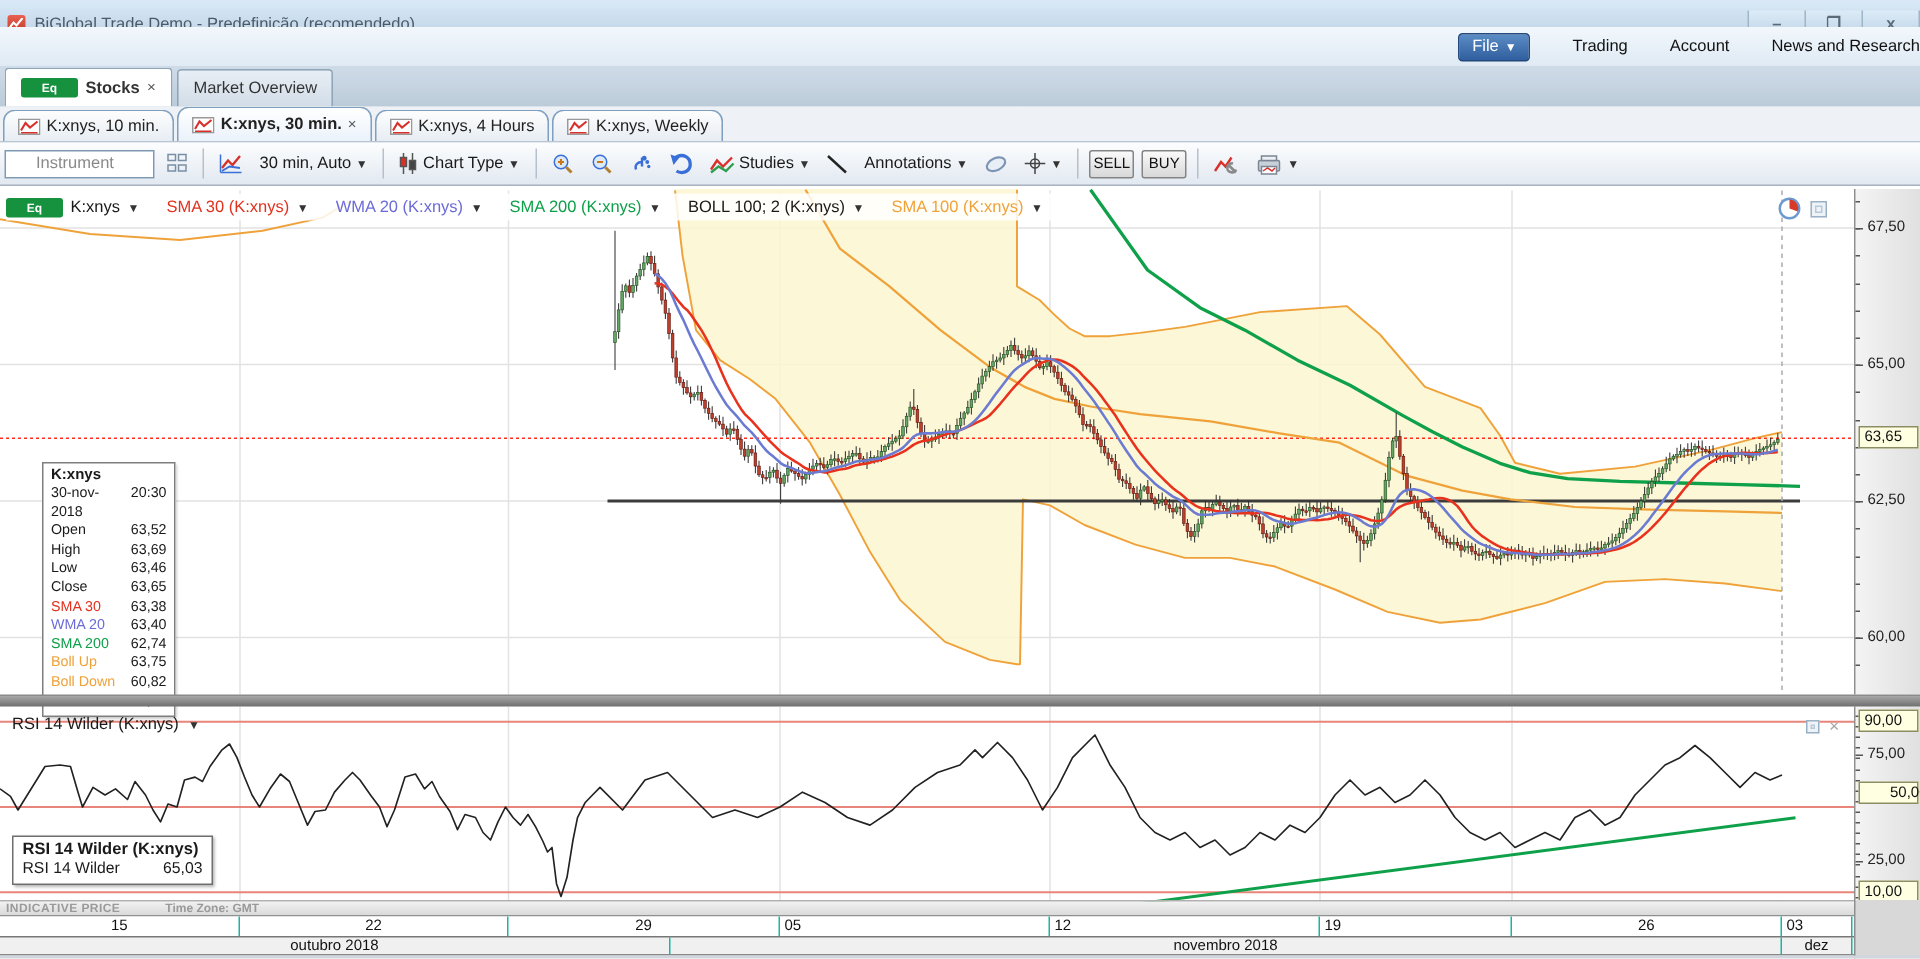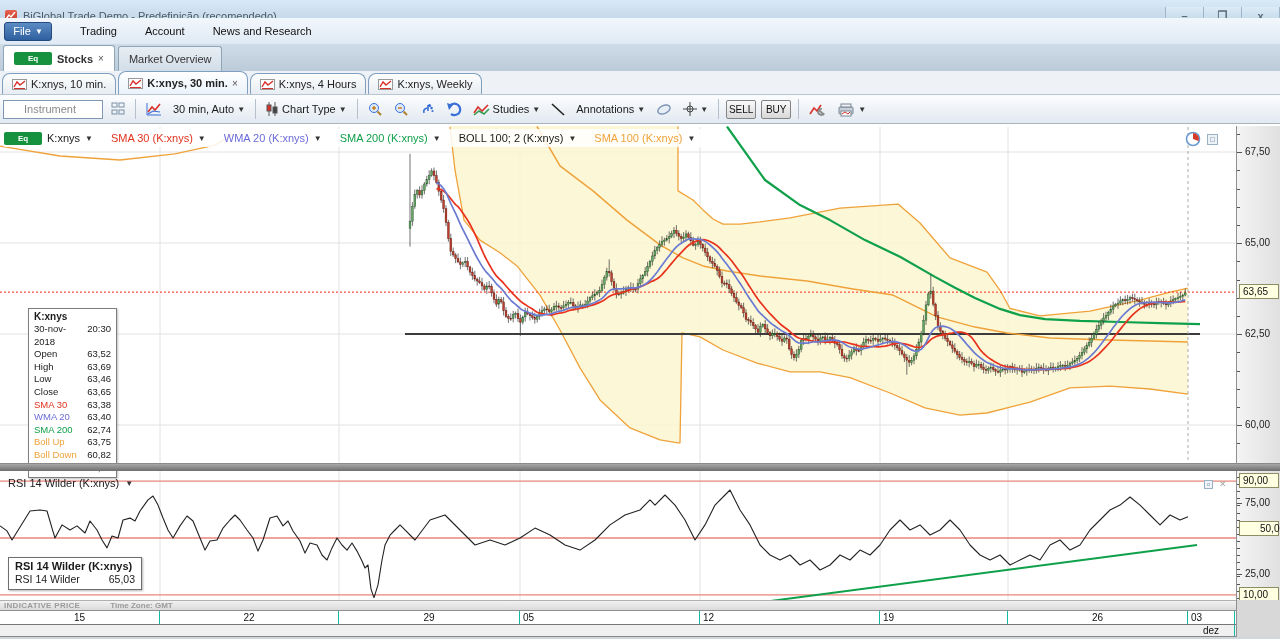--- a/index.html
+++ b/index.html
@@ -8,21 +8,21 @@
   .abs { position:absolute; }
 
   
   #titlebar { left:0; top:0; width:1280px; height:32px; background:linear-gradient(#d9e9f7,#b9cfe2); border-bottom:1px solid #9fb6c9; display:flex; align-items:center; }
   #app-icon { width:12px; height:12px; margin:0 6px 0 5px; border-radius:2px; background:linear-gradient(#e8604f,#c23a28); position:relative; }
   #app-icon svg { position:absolute; left:1px; top:2px; }
   #title-text { color:#4a5a66; font-size:11px; }
   #win-buttons { margin-left:auto; display:flex; height:18px; border-left:1px solid #9fb6c9; }
   .win-btn { width:38px; height:18px; display:flex; align-items:center; justify-content:center; background:linear-gradient(#dcebf7,#bdd3e6); border-right:1px solid #9fb6c9; color:#5a6a76; font-size:11px; font-weight:bold; cursor:default; }
   
-  #menubar { left:0; top:18px; width:1280px; height:26px; background:linear-gradient(#f2f7fc,#dfeaf4); display:flex; align-items:center; }
+  #menubar { left:0; top:18px; width:1280px; height:26px; background:linear-gradient(#f2f7fc,#dfeaf4); display:flex; align-items:center;justify-content:flex-end; }
   #file-btn { margin-left:4px; width:48px; height:19px; border-radius:3px; background:linear-gradient(#5b8cc4,#2f5f9e); border:1px solid #24497c; color:#fff; display:flex; align-items:center; justify-content:center; gap:4px; font-size:11px; }
   .menu-item { margin-left:28px; color:#111; font-size:11px; }
   
   #maintabs { left:0; top:44px; width:1280px; height:27px; background:linear-gradient(#cfdce8,#bccbd9); display:flex; align-items:flex-end; }
   .main-tab { height:25px; display:flex; align-items:center; padding:0 10px; gap:5px; font-size:11px; border:1px solid #8fa5b8; border-bottom:none; border-radius:3px 3px 0 0; margin-left:3px; background:linear-gradient(#e8eef4,#d2dde8); color:#333; }
   .main-tab.active { background:#fff; font-weight:bold; height:26px; }
   .eq-badge { width:38px; height:13px; background:#16913e; border-radius:2px; color:#fff; font-size:8px; font-weight:bold; display:flex; align-items:center; justify-content:center; }
   .tab-close { color:#555; font-size:10px; font-weight:normal; }
   
   #subtabs { left:0; top:71px; width:1280px; height:24px; background:#eef2f6; display:flex; align-items:flex-end; border-bottom:1px solid #b9c6d2; }
@@ -1134,16 +1134,18 @@
     <div class="x-cell center" style="left: 0px; width: 160px;">15</div>
     <div class="x-cell center" style="left: 160px; width: 179px;">22</div>
     <div class="x-cell center" style="left: 339px; width: 181px;">29</div>
     <div class="x-cell left" style="left: 520px; width: 180px;">05</div>
     <div class="x-cell left" style="left: 700px; width: 180px;">12</div>
     <div class="x-cell left" style="left: 880px; width: 128px;">19</div>
     <div class="x-cell center" style="left: 1008px; width: 180px;">26</div>
     <div class="x-cell left" style="left: 1188px; width: 47px;">03</div>
   </div>
 <div class="abs" id="months-row">
+    <div class="x-cell center" style="left: 0px; width: 447px;">outubro 2018</div>
+    <div class="x-cell center" style="left: 447px; width: 741px;">novembro 2018</div>
     <div class="x-cell center" style="left: 1188px; width: 47px;">dez</div>
   </div>
 <div class="abs" id="corner"></div>
 <div class="abs" id="bottom-strip"></div>
 
 </body></html>

